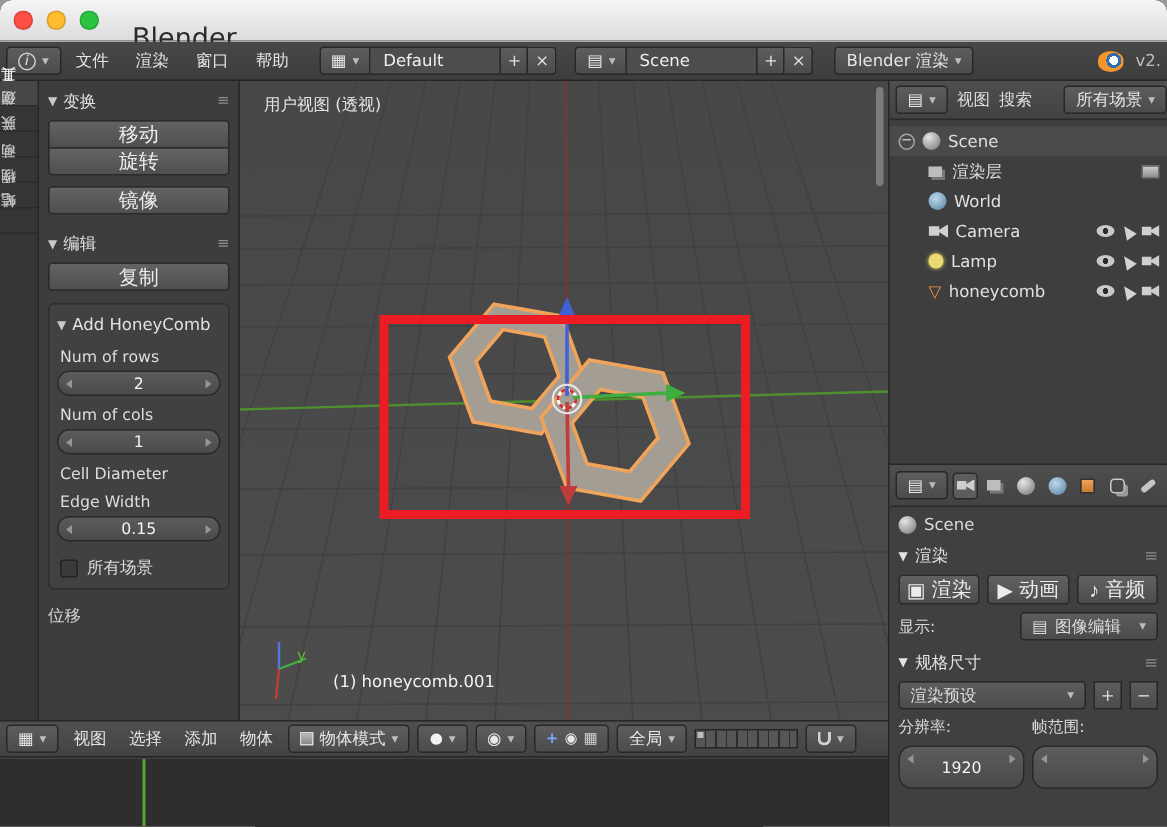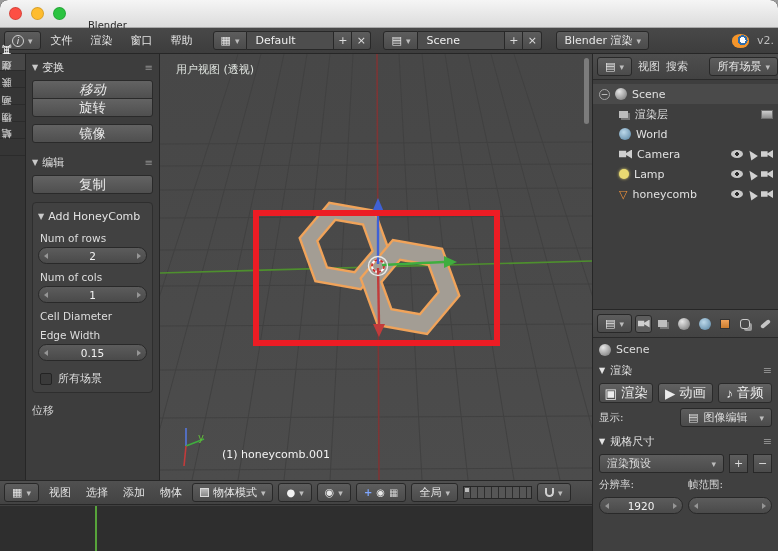--- a/index.html
+++ b/index.html
@@ -6,21 +6,21 @@
   body { background: #9a9a9a; font-family: "DejaVu Sans", "Liberation Sans", sans-serif; }
   #window { position: relative; width: 778px; height: 551px; background: #404040;
             overflow: hidden; border-radius: 8px 8px 0 0; color: #ddd; font-size: 11px; }
 
   
   .titlebar { position: absolute; left: 0; top: 0; width: 778px; height: 28px;
               background: linear-gradient(#f5f5f5, #dcdcdc); border-bottom: 1px solid #a8a8a8;
               display: flex; align-items: center; border-radius: 8px 8px 0 0; }
   .tl { width: 13px; height: 13px; border-radius: 50%; margin-left: 9px; border: 1px solid rgba(0,0,0,.15); }
   .tl.red { background: #fd4f44; } .tl.yel { background: #febc2e; } .tl.grn { background: #2bc340; }
-  .win-title { color: #2b2b2b; font-size: 10px; margin-left: 22px; margin-top: 24px; }
+  .win-title { color: #2b2b2b; font-size: 18px; margin-left: 22px; margin-top: 24px; }
 
   
   .menubar { position: absolute; left: 0; top: 28px; width: 778px; height: 26px;
              background: linear-gradient(#484848, #3d3d3d); border-bottom: 1px solid #262626;
              display: flex; align-items: center; gap: 2px; padding: 0 4px; overflow: hidden; }
   .menu-label { padding: 0 8px; color: #e4e4e4; cursor: default; }
   .pill { display: inline-flex; align-items: center; gap: 4px; height: 19px; padding: 0 7px;
           background: linear-gradient(#5d5d5d, #4b4b4b); border: 1px solid #282828; border-radius: 3px; color: #e6e6e6; }
   .field { display: inline-flex; align-items: center; height: 19px; padding: 0 8px;
            background: #4d4d4d; border: 1px solid #282828; color: #efefef; }
@@ -47,21 +47,21 @@
 
   
   .toolshelf { position: absolute; left: 26px; top: 54px; width: 134px; height: 426px;
                background: #3d3d3d; border-right: 1px solid #262626; padding: 4px 6px; overflow: hidden; }
   .sec-head { display: flex; align-items: center; gap: 4px; height: 18px; color: #e2e2e2; }
   .sec-head .tri { font-size: 8px; color: #c9c9c9; }
   .sec-head .hmb { margin-left: auto; color: #8d8d8d; font-size: 10px; }
   .tbtn { display: block; width: 100%; height: 19px; line-height: 17px; text-align: center; color: #ededed;
           background: linear-gradient(#636363, #4f4f4f); border: 1px solid #2a2a2a; border-radius: 3px; }
   .tstack .tbtn { border-radius: 0; margin-top: -1px; }
-  .tstack .tbtn:first-child { border-radius: 3px 3px 0 0; margin-top: 0; font-style: italic; }
+  .tstack .tbtn:first-child { border-radius: 3px 3px 0 0; margin-top: 0; }
   .tstack .tbtn:last-child { border-radius: 0 0 3px 3px; }
   .subpanel { margin-top: 8px; background: #414141; border: 1px solid #2e2e2e; border-radius: 4px; padding: 4px 5px 6px; }
   .f-label { color: #dedede; font-size: 10.5px; margin: 7px 2px 3px; }
   .slider { position: relative; height: 17px; border-radius: 9px; border: 1px solid #292929;
             background: linear-gradient(#5c5c5c, #4a4a4a); display: flex; align-items: center;
             justify-content: center; color: #f2f2f2; font-size: 10.5px; }
   .slider::before { content: ""; position: absolute; left: 5px; top: 5px; border-right: 4px solid #969696;
                     border-top: 3.5px solid transparent; border-bottom: 3.5px solid transparent; }
   .slider::after { content: ""; position: absolute; right: 5px; top: 5px; border-left: 4px solid #969696;
                    border-top: 3.5px solid transparent; border-bottom: 3.5px solid transparent; }
@@ -134,21 +134,21 @@
   .ptab { width: 18px; height: 18px; display: inline-flex; align-items: center; justify-content: center;
           border-radius: 3px; color: #cacaca; font-size: 10px; }
   .ptab.active { background: #5d5d5d; border: 1px solid #2a2a2a; }
   .p-row { display: flex; align-items: center; gap: 5px; margin: 5px 6px 0; }
   .p-sec { display: flex; align-items: center; gap: 5px; margin: 7px 6px 0; color: #e3e3e3; }
   .p-btn { flex: 1; display: inline-flex; align-items: center; justify-content: center; gap: 4px; height: 20px;
            background: linear-gradient(#616161, #4d4d4d); border: 1px solid #2a2a2a; border-radius: 3px; color: #ececec; }
   .p-dd { flex: 1; display: inline-flex; align-items: center; gap: 5px; height: 19px; padding: 0 7px;
           background: linear-gradient(#5d5d5d, #4b4b4b); border: 1px solid #282828; border-radius: 3px; }
   .half { flex: 1; color: #d9d9d9; font-size: 10.5px; }
-  .p-slider { flex: 1; height: 17px; text-align: center; }
+  .p-slider { flex: 1; height: 29px; text-align: center; }
   .w-chain { width: 10px; height: 10px; border: 1px solid #cacaca; border-radius: 3px;
              box-shadow: 3px 3px 0 -1px #9a9a9a; }
   .w-wrench { width: 11px; height: 4px; background: #c6c6c6; border-radius: 2px; transform: rotate(-40deg); }
   .w-cube-or { width: 10px; height: 10px; background: linear-gradient(#f0a35a, #c97c2e); border: 1px solid #333; }
 </style>
 </head>
 <body>
 
 <div id="window">
 

